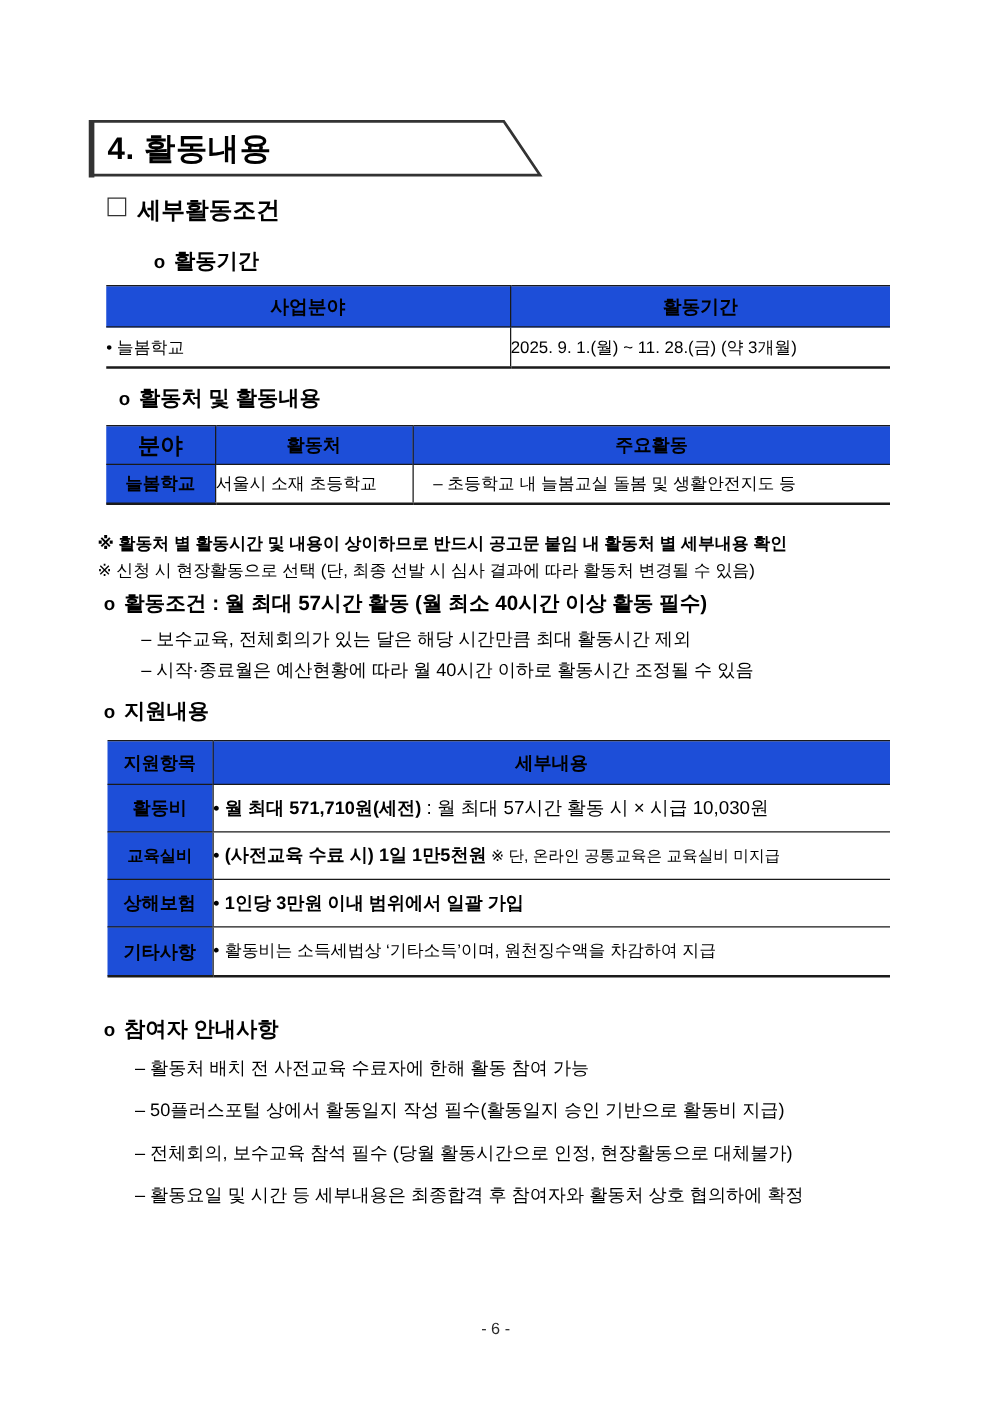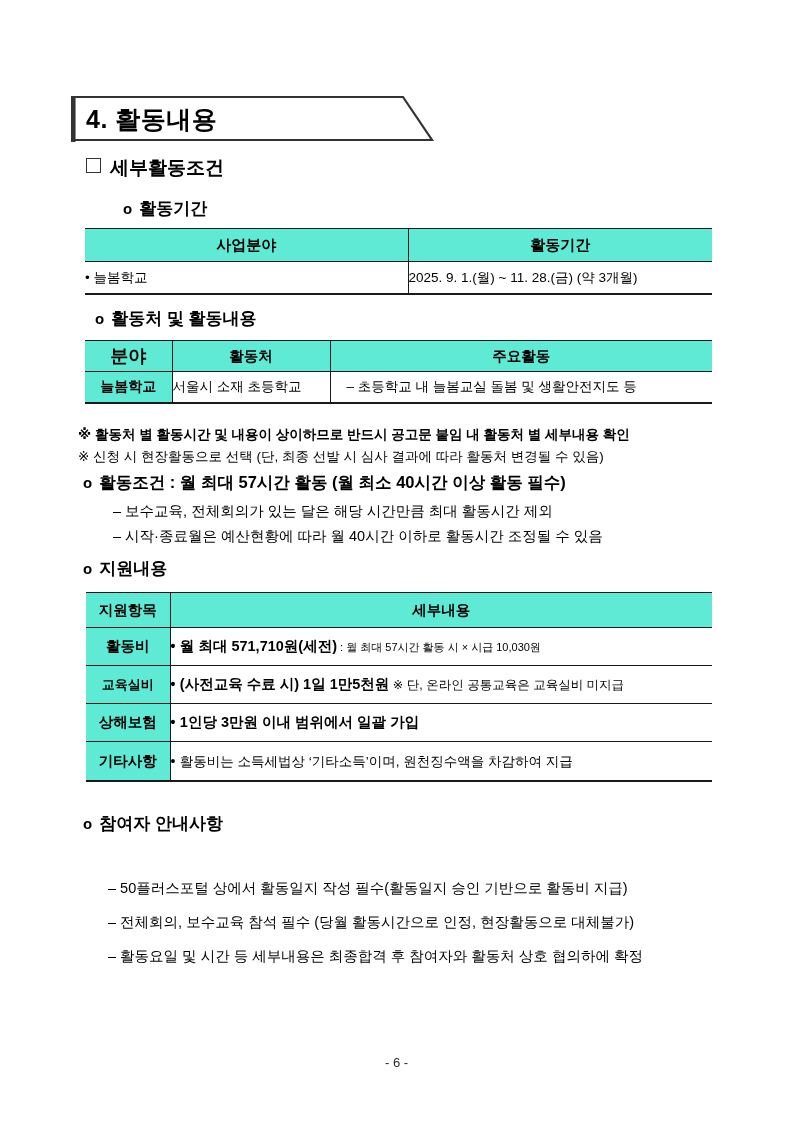--- a/index.html
+++ b/index.html
@@ -101,21 +101,21 @@
     border-collapse: collapse;
     table-layout: fixed;
     background: #fff;
   }
   .tbl td, .tbl th {
     padding: 0;
     margin: 0;
     vertical-align: middle;
   }
   .hdr-cell {
-    background: #5eead4;
+    background: #1d4ed8;
     text-align: center;
     font-weight: bold;
   }
   .top-rule   { border-top: 2.2px solid #1a1a1a; }
   .mid-rule   { border-top: 1.1px solid #1a1a1a; }
   .bot-rule   { border-bottom: 2.2px solid #1a1a1a; }
   .vline      { border-left: 1.1px solid #1a1a1a; }
 
   .cell-pad-l { padding-left: 9px; }
   .cell-pad-c { text-align: center; }
@@ -225,21 +225,21 @@
     <tbody>
         <tr>
       <td class="hdr-cell top-rule mid-rule" style="height:34px; font-size:14.5px;">지원항목</td>
       <td class="hdr-cell top-rule mid-rule vline" style="height:34px; font-size:14.5px;">세부내용</td>
     </tr>
 
     <tr>
       <td class="mid-rule hdr-cell cell-pad-c" style="height:37px; font-size:14.5px;">활동비</td>
       <td class="mid-rule vline cell-pad-l" style="height:37px;">
         <span class="b" style="font-size:14px;">•</span>
-        <span class="b" style="font-size:14.5px;">월 최대 571,710원(세전)</span><span class="r" style="font-size:11px;"> : 월 최대 57시간 활동 시 × 시급 10,030원</span>
+        <span class="b" style="font-size:14.5px;">월 최대 571,710원(세전)</span><span class="r" style="font-size:15px;"> : 월 최대 57시간 활동 시 × 시급 10,030원</span>
       </td>
     </tr>
 
     <tr>
       <td class="mid-rule hdr-cell cell-pad-c" style="height:37px; font-size:13px;">교육실비</td>
       <td class="mid-rule vline cell-pad-l" style="height:37px;">
         <span class="b" style="font-size:14px;">•</span>
         <span class="b" style="font-size:14.5px;">(사전교육 수료 시) 1일 1만5천원</span><span class="r" style="font-size:12.5px;"> ※ 단, 온라인 공통교육은 교육실비 미지급</span>
       </td>
     </tr>
@@ -259,19 +259,20 @@
         <span class="r" style="font-size:13.5px;">활동비는 소득세법상 ‘기타소득’이며, 원천징수액을 차감하여 지급</span>
       </td>
     </tr>
   </tbody>
     </table>
 
   <div class="ci-heading" style="left:83px; top:812px;">
     <span class="ci-mark">o</span><span>참여자 안내사항</span>
   </div>
 
+  <div class="tline bullet-line" style="left:108px; top:845px;">– 활동처 배치 전 사전교육 수료자에 한해 활동 참여 가능</div>
   <div class="tline bullet-line" style="left:108px; top:879px;">– 50플러스포털 상에서 활동일지 작성 필수(활동일지 승인 기반으로 활동비 지급)</div>
   <div class="tline bullet-line" style="left:108px; top:913px;">– 전체회의, 보수교육 참석 필수 (당월 활동시간으로 인정, 현장활동으로 대체불가)</div>
   <div class="tline bullet-line" style="left:108px; top:947px;">– 활동요일 및 시간 등 세부내용은 최종합격 후 참여자와 활동처 상호 협의하에 확정</div>
 
   <div class="footer">- 6 -</div>
 
 </div>
 
 </body></html>

